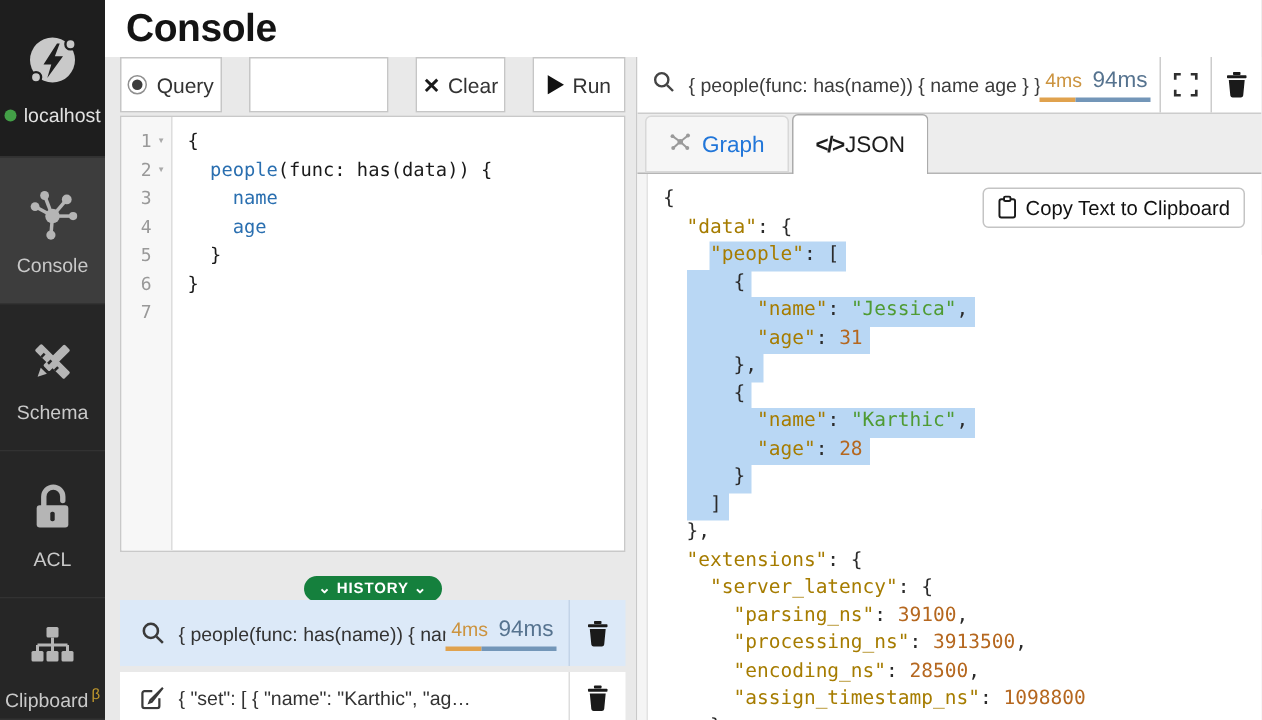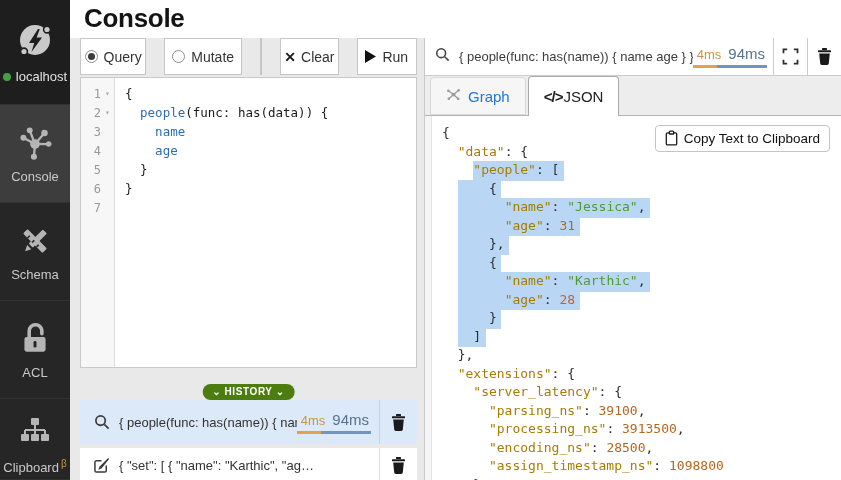--- a/index.html
+++ b/index.html
@@ -40,21 +40,21 @@
   .editor-box { position:absolute; left:0; top:39px; width:337px; height:291px; background:#fff; border:1px solid #c9c9c9; display:flex; overflow:hidden; }
   .gutter { width:34px; background:#f7f7f7; border-right:1px solid #ddd; padding-top:6px; }
   .gut-line { height:19px; display:flex; align-items:center; justify-content:flex-end; font-family:"DejaVu Sans Mono",monospace; font-size:12px; color:#999; }
   .gut-num { width:19px; text-align:right; }
   .gut-fold { width:13px; font-size:8px; color:#aaa; text-align:center; cursor:pointer; }
   .code-area { flex:1; padding:6px 0 0 10px; font-family:"DejaVu Sans Mono",monospace; font-size:12.5px; line-height:19px; color:#1a1a1a; cursor:text; }
   .code-area .line { height:19px; white-space:pre; }
   .b { color:#2a6fb0; }
 
   
-  .hist-pill { position:absolute; top:346px; left:50%; transform:translateX(-50%); background:#4d7c0f; color:#fff; font-size:10px; font-weight:bold; letter-spacing:0.6px; padding:2px 10px 3px; border-radius:9px; cursor:pointer; white-space:nowrap; }
+  .hist-pill { position:absolute; top:346px; left:50%; transform:translateX(-50%); background:#15803d; color:#fff; font-size:10px; font-weight:bold; letter-spacing:0.6px; padding:2px 10px 3px; border-radius:9px; cursor:pointer; white-space:nowrap; }
   .hist-item { position:absolute; left:0; width:337px; display:flex; align-items:stretch; cursor:pointer; }
   .hist-1 { top:362px; height:44px; background:#dce9f8; }
   .hist-2 { top:410px; height:34px; background:#fff; }
   .h-main { flex:1; display:flex; align-items:center; min-width:0; padding-left:14px; }
   .h-icon { flex:0 0 auto; display:flex; margin-right:9px; }
   .h-text { flex:1; min-width:0; font-size:13px; color:#333; white-space:nowrap; overflow:hidden; }
   .time-wrap { flex:0 0 auto; position:relative; padding:0 2px 5px 4px; margin-right:8px; white-space:nowrap; }
   .t1 { color:#cc9440; font-size:13px; }
   .t2 { color:#56738f; font-size:15px; margin-left:7px; }
   .t-bar { position:absolute; left:0; right:0; bottom:0; height:3px; display:flex; }
@@ -177,24 +177,20 @@
   <h1>Console</h1>
 </header>
 
 <div class="workspace">
 
   <section class="editor-panel">
     <div class="toolbar">
       <div class="cell cell-query">
         <span class="radio on"></span>
         <span>Query</span>
-      </div>
-      <div class="cell cell-mutate">
-        <span class="radio"></span>
-        <span>Mutate</span>
       </div>
       <div class="cell cell-spacer"></div>
       <div class="cell cell-clear">
         <span class="x-glyph">✕</span>
         <span>Clear</span>
       </div>
       <div class="cell cell-run">
         <span class="run-tri">
           <svg width="11" height="13" viewBox="0 0 11 13">
               <polygon points="0,0 11,6.5 0,13" fill="#111"></polygon>

